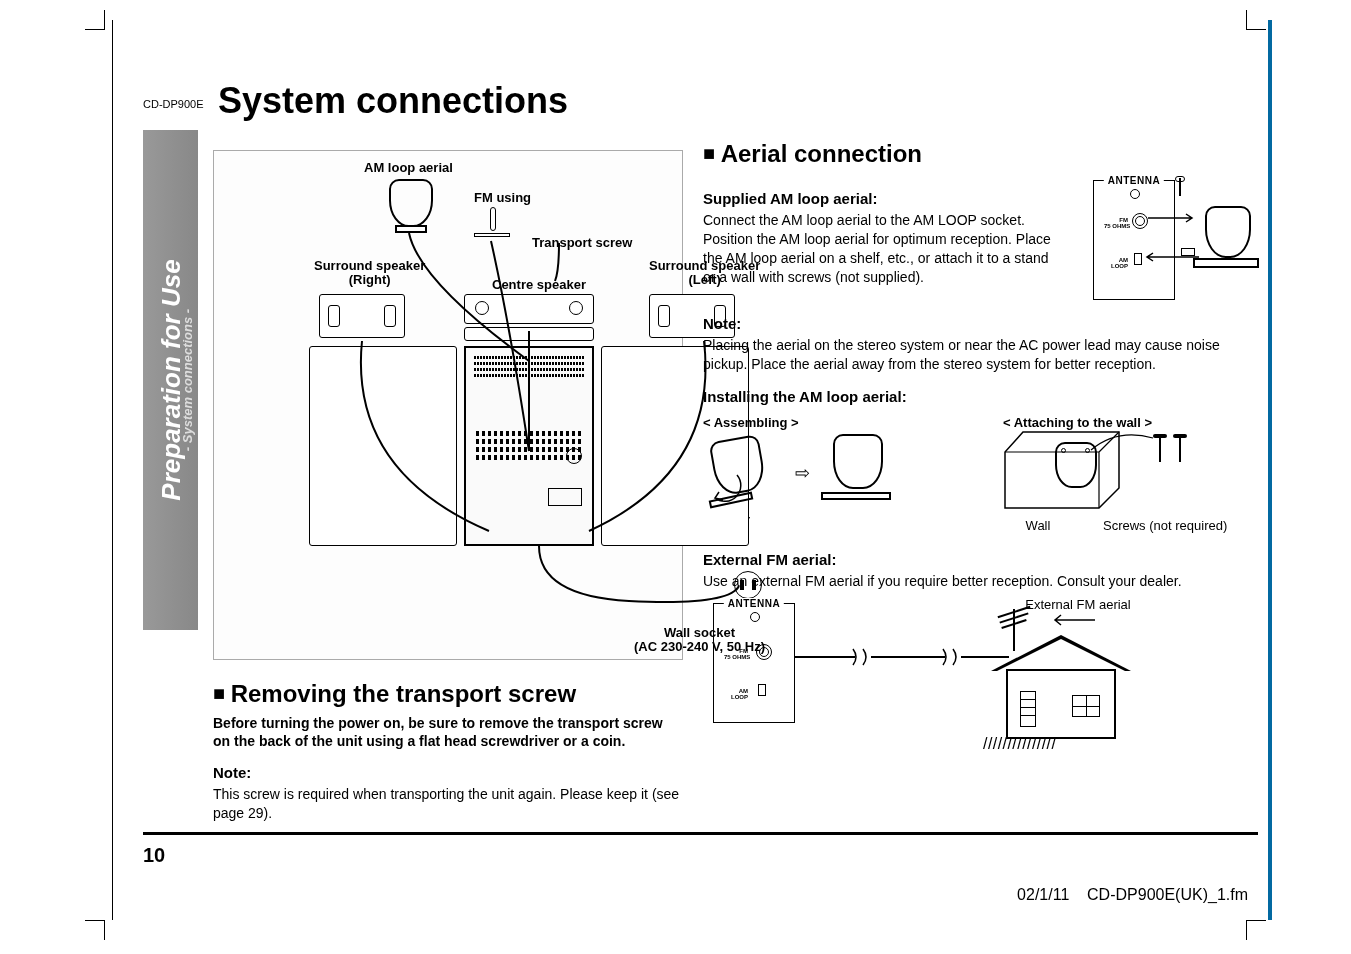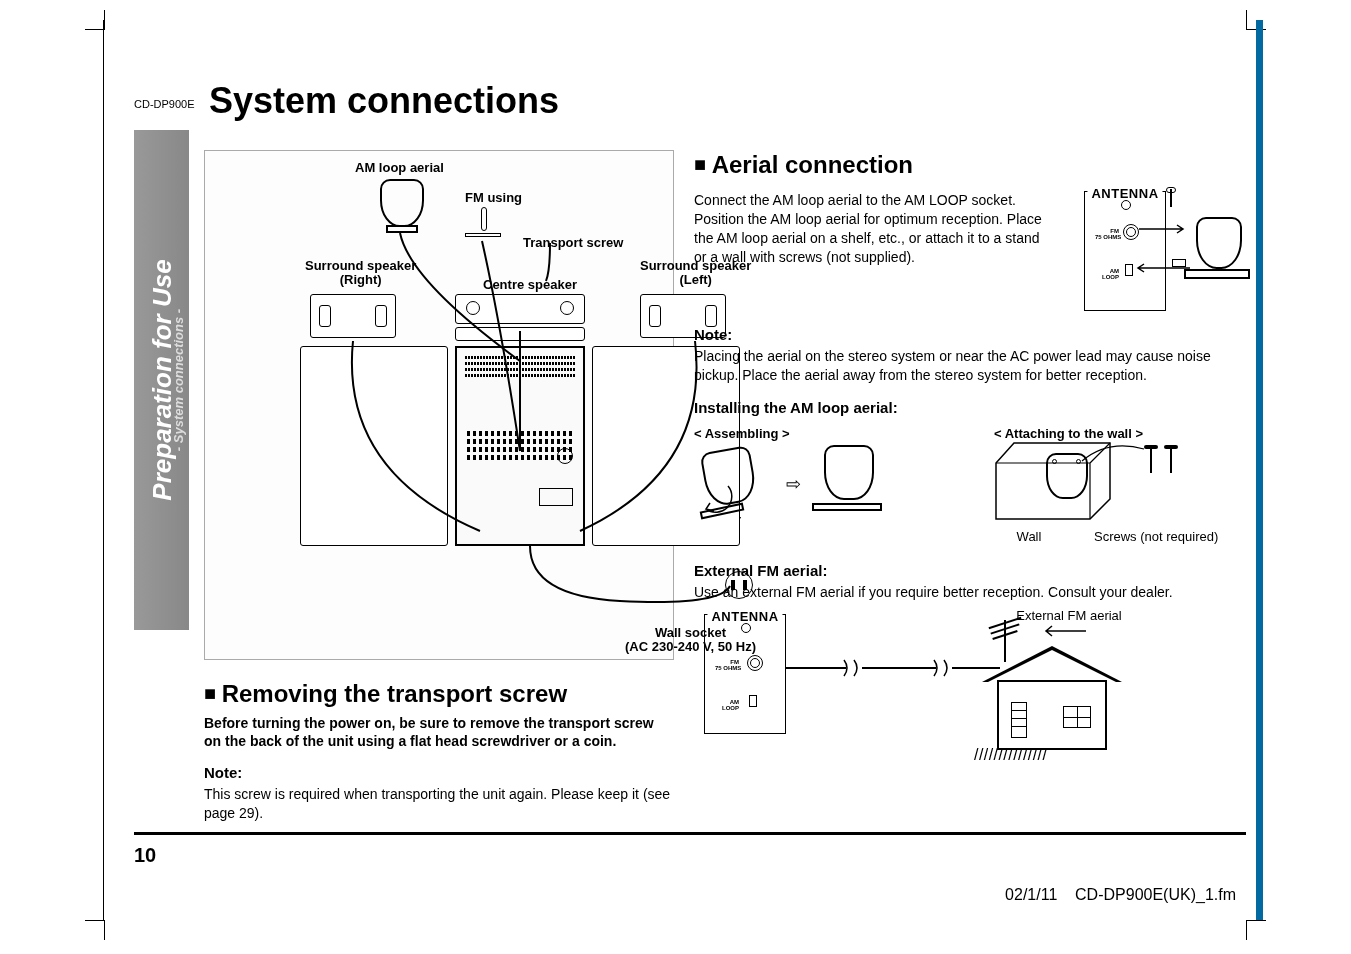--- a/index.html
+++ b/index.html
@@ -1,22 +1,22 @@
 <!DOCTYPE html>
 <html><head>
 <meta charset="utf-8">
 <style>
   * { box-sizing: border-box; margin: 0; padding: 0; }
   html, body { width: 1351px; height: 954px; background: #fff; font-family: Arial, Helvetica, sans-serif; color: #000; }
   .page {
     position: absolute;
-    left: 103px; top: 20px;
+    left: 112px; top: 20px;
     width: 1160px; height: 900px;
     border-left: 1px solid #000;
-    border-right: 7px solid #0369a1;
+    border-right: 4px solid #0369a1;
   }
   .crop-tl, .crop-tr, .crop-bl, .crop-br {
     position: absolute; width: 20px; height: 20px;
   }
   .crop-tl { left: 85px; top: 10px; border-right: 1px solid #000; border-bottom: 1px solid #000; }
   .crop-tr { left: 1246px; top: 10px; border-left: 1px solid #000; border-bottom: 1px solid #000; }
   .crop-bl { left: 85px; top: 920px; border-right: 1px solid #000; border-top: 1px solid #000; }
   .crop-br { left: 1246px; top: 920px; border-left: 1px solid #000; border-top: 1px solid #000; }
 
   .model-code {
@@ -66,41 +66,41 @@
     width: 470px; height: 510px;
     border: 1px solid #aaa;
     background: #fdfdfd;
     font-size: 12px;
   }
   .dlabel { position: absolute; font-weight: bold; font-size: 13px; text-align: center; line-height: 1.1; }
   .dbox { position: absolute; border: 1.5px solid #000; background: #fff; border-radius: 3px; }
   .mainunit { position: absolute; border: 2px solid #000; background: #fafafa; }
 
   .h2 {
-    font-size: 24px; font-weight: bold; margin-top: 11px;
+    font-size: 24px; font-weight: bold;
   }
   .h2.bullet::before {
     content: "■ ";
     font-size: 20px;
     vertical-align: 2px;
   }
   .col-left .h2 { margin-top: 20px; }
   .para-bold { font-weight: bold; font-size: 14px; line-height: 1.3; margin-top: 6px; }
   .para { font-size: 14px; line-height: 1.35; margin-top: 4px; }
   .label-bold { font-weight: bold; font-size: 15px; margin-top: 14px; }
   .sublabel { font-weight: bold; font-size: 13px; margin-top: 6px; }
 
   .right-diag1 {
     float: right; width: 170px; height: 125px; margin-left: 8px;
     border: 0;
   }
   .antenna-box {
     position: relative; width: 82px; height: 120px; border: 1.5px solid #000;
   }
-  .antenna-box .ttl { position: absolute; top: -6px; left: 50%; transform: translateX(-50%); background: #fff; padding: 0 4px; font-size: 13px; font-weight: bold; letter-spacing: 0.5px; }
+  .antenna-box .ttl { position: absolute; top: -6px; left: 50%; transform: translateX(-50%); background: #fff; padding: 0 4px; font-size: 10px; font-weight: bold; letter-spacing: 0.5px; }
   .antenna-box .sock { position: absolute; left: 10px; font-size: 6px; font-weight: bold; text-align: right; width: 24px; }
   .antenna-box .sockshape { position: absolute; border: 1.2px solid #000; border-radius: 50%; width: 16px; height: 16px; }
   .antenna-box .sockshape2 { position: absolute; border: 1.2px solid #000; width: 8px; height: 12px; }
 
   .install-row { display: flex; gap: 50px; margin-top: 4px;}
   .install-col { flex: 0 0 auto; }
   .mini-diag { position: relative; width: 200px; height: 90px; }
   .loop-shape {
     position: absolute; width: 50px; height: 55px; border: 2px solid #000; border-radius: 10px 10px 40% 40% / 10px 10px 50% 50%;
   }
@@ -268,20 +268,21 @@
           <div style="position:absolute; left:112px; top:30px; width:46px; height:52px; border:2px solid #000; border-radius:10px 10px 45% 45%/10px 10px 55% 55%;"></div>
           <div style="position:absolute; left:100px; top:82px; width:66px; height:10px; border:2px solid #000;"></div>
           <svg style="position:absolute;left:50px;top:74px;width:60px;height:14px;">
               <path d="M56 7 L4 7 M10 3 L4 7 L10 11" stroke="#000" stroke-width="1.5" fill="none"></path>
             </svg>
           <div style="position:absolute;left:88px;top:72px;width:14px;height:8px;border:1.2px solid #000;"></div>
         </div>
       </div>
 
 
+      <div class="label-bold">Supplied AM loop aerial:</div>
       <div class="para" style="width:360px;">Connect the AM loop aerial to the AM LOOP socket. Position the AM loop aerial for optimum reception. Place the AM loop aerial on a shelf, etc., or attach it to a stand or a wall with screws (not supplied).</div>
     </div>
 
     <div class="label-bold">Note:</div>
     <div class="para">Placing the aerial on the stereo system or near the AC power lead may cause noise pickup. Place the aerial away from the stereo system for better reception.</div>
 
     <div class="label-bold">Installing the AM loop aerial:</div>
 
     <div class="install-row">
       <div class="install-col" style="width:250px;">

